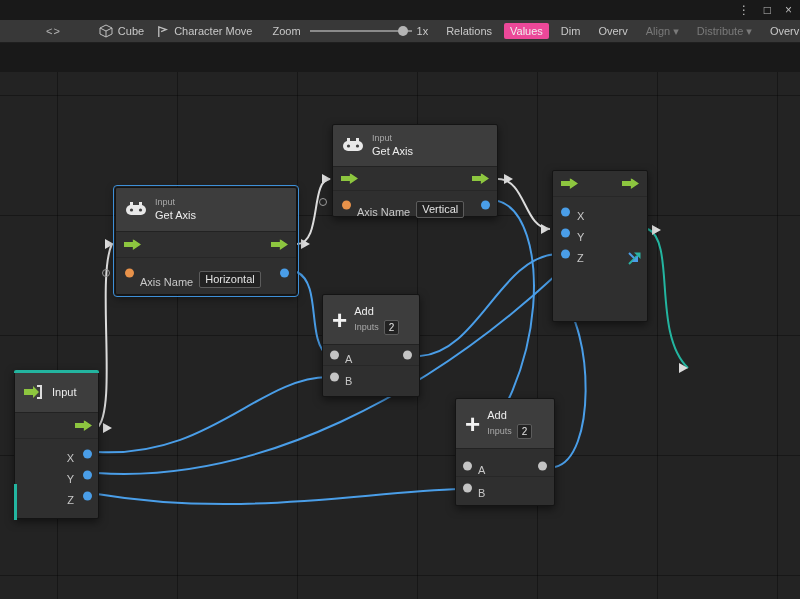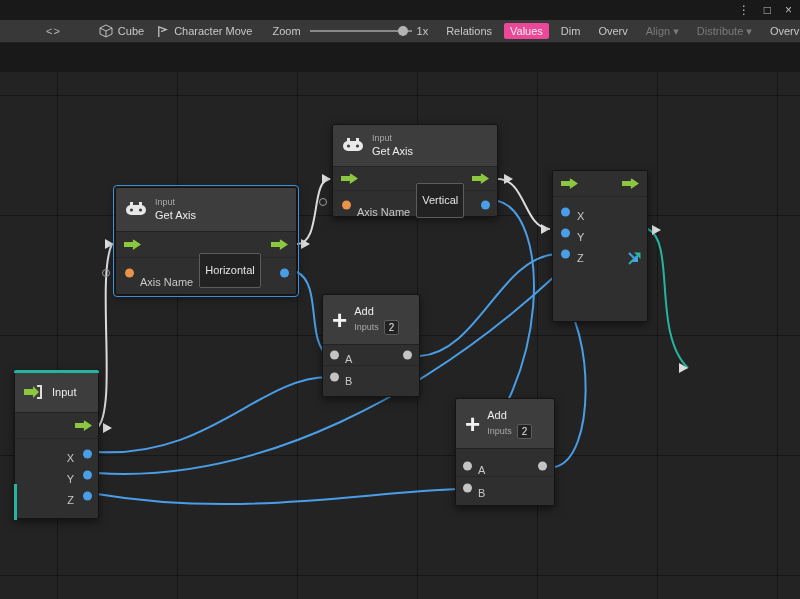--- a/index.html
+++ b/index.html
@@ -51,21 +51,21 @@
   .nrow { position:relative; display:flex; align-items:flex-end; }
   .sep { border-bottom:1px solid #272727; }
   .dot { position:absolute; width:9px; height:9px; border-radius:50%; top:50%;
          transform:translateY(-50%); }
   .dot.blue { background:var(--value-blue,#4a9ee8); }
   .dot.orange { background:var(--orange,#e8924a); }
   .dot.gray { background:#c4c4c4; }
   .flow-arrow { position:absolute; top:50%; transform:translateY(-50%); width:17px; height:11px;
     clip-path:polygon(0 27%,52% 27%,52% 0,100% 50%,52% 100%,52% 73%,0 73%);
     background:var(--flow-green,#8dc63f); }
-  .field { background:#222; border:1px solid #5c5c5c; border-radius:2px; padding:10px 5px;
+  .field { background:#222; border:1px solid #5c5c5c; border-radius:2px; padding:1px 5px;
            color:#e3e3e3; font-size:11px; line-height:13px; }
   .field.small { padding:0 4px; font-size:10px; }
   .selected-blue { outline:1px solid var(--selection-blue,#3e90d8); outline-offset:1px; }
   .selected-red  { outline:1px solid var(--selection-red,#e8593c);  outline-offset:1px; }
   .teal-bar { position:absolute; left:-1px; right:-1px; top:-1px; height:3px;
               background:var(--teal,#23b5a0); border-radius:2px 2px 0 0; }
   .teal-edge { position:absolute; left:-1px; bottom:-2px; width:3px; height:36px;
                background:var(--teal,#23b5a0); }
   .hollow { position:absolute; width:8px; height:8px; border:1px solid #9a9a9a;
             border-radius:50%; background:transparent; }

